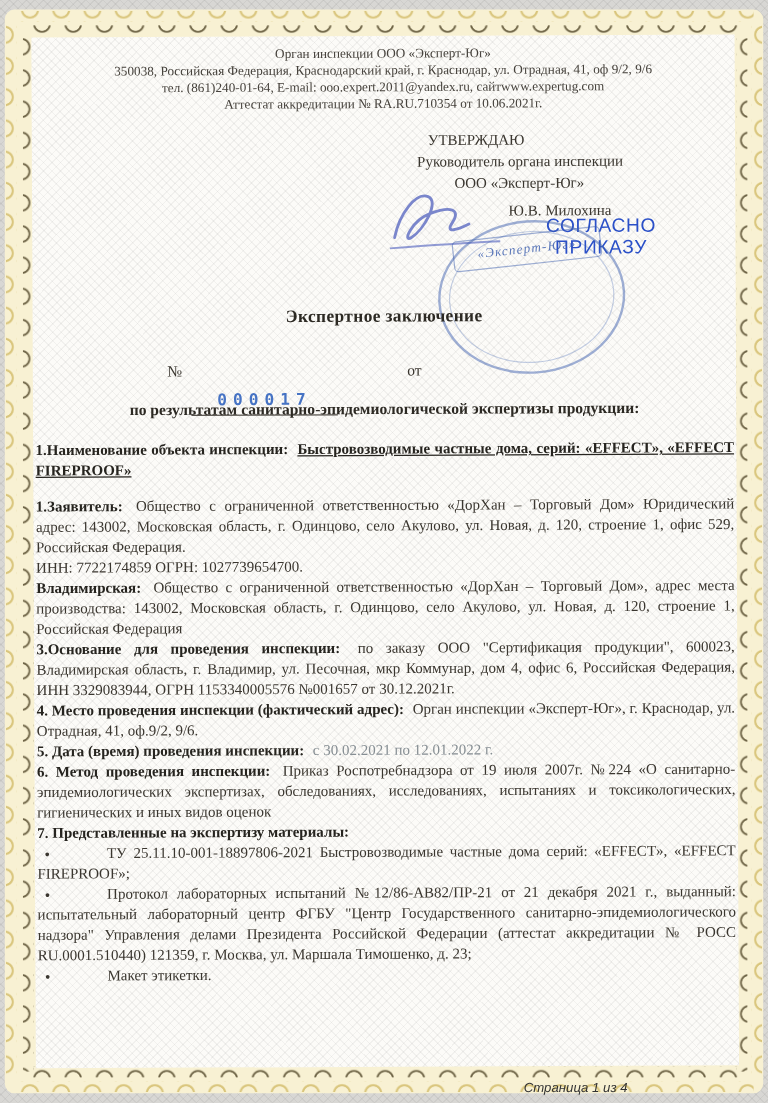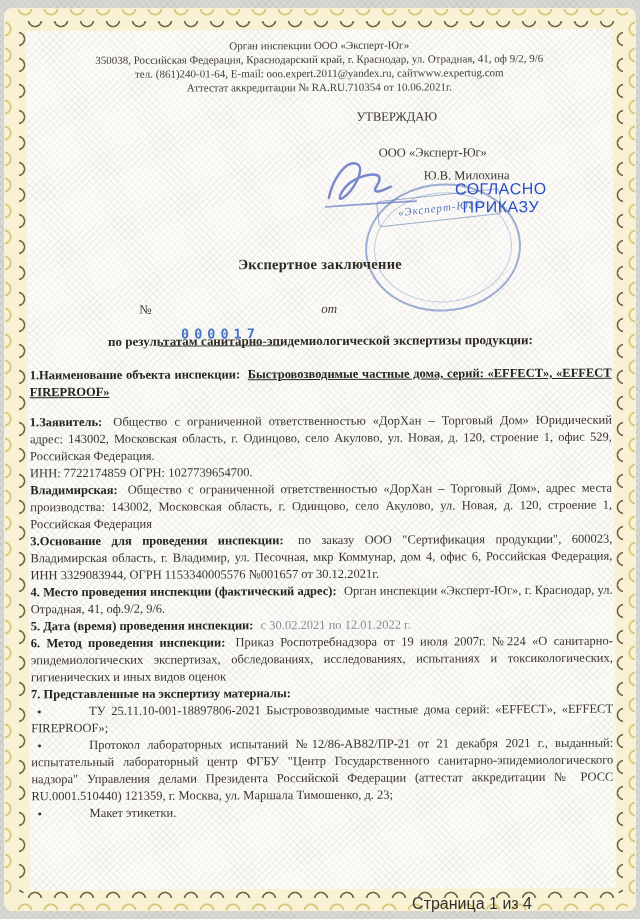--- a/index.html
+++ b/index.html
@@ -71,36 +71,36 @@
   }
 
   .doc-title{position:absolute;top:226px;left:0;right:0;text-align:center;font-weight:bold;font-size:14.5px;color:#2c2923;letter-spacing:.3px;}
 
   .numrow{position:absolute;top:267px;left:0;right:0;height:24px;font-size:13px;color:#3a362f;}
   .num-sign{position:absolute;left:112px;top:4px;}
   .field{position:absolute;border-bottom:1.5px solid #55514b;text-align:center;
     font-family:"DejaVu Sans Mono", monospace;font-weight:bold;color:#4673c4;margin-top:28px;}
   .field.number{left:132px;width:122px;height:20px;font-size:13.5px;letter-spacing:5px;}
   .field.date{left:322px;width:170px;height:20px;font-size:13px;letter-spacing:2.5px;}
-  .ot-sign{position:absolute;left:294px;top:4px;font-style:italic;}
+  .ot-sign{position:absolute;left:312px;top:4px;}
 
   .subtitle{position:absolute;top:303px;left:0;right:0;text-align:center;font-weight:bold;font-size:13px;color:#2c2923;}
 
   .flow{position:absolute;top:336px;left:2px;right:2px;font-size:12.5px;line-height:17px;text-align:justify;color:#3a362f;}
   .flow p{margin:0;}
   .flow p.s1{margin-bottom:13px;font-weight:bold;color:#26241f;}
   .lbl{font-weight:bold;color:#26241f;margin-right:4px;}
   .uval{text-decoration:underline;}
   .faded{color:#868e93;}
   .bullet-row{position:relative;text-indent:58px;}
   .bullet{position:absolute;left:6px;top:0;text-indent:0;font-size:13px;}
 
   .page-footer{
-    position:absolute;right:108px;bottom:6px;
-    font-family:"Liberation Sans", sans-serif;font-size:16px;color:#333;
+    position:absolute;right:117px;bottom:6px;
+    font-family:"Liberation Sans", sans-serif;font-size:11px;color:#333;font-style:italic;
   }
 </style>
 </head>
 <body>
 
 <div class="page">
 
   <div class="cream"></div>
 
   <div class="wave gold h" style="top:9px;left:12px;right:12px;"></div>
@@ -116,20 +116,21 @@
   <div class="content">
 
     <div class="letterhead">
       <div>Орган инспекции ООО «Эксперт-Юг»</div>
       <div>350038, Российская Федерация, Краснодарский край, г. Краснодар, ул. Отрадная, 41, оф 9/2, 9/6</div>
       <div>тел. (861)240-01-64, E-mail: ooo.expert.2011@yandex.ru, сайтwww.expertug.com</div>
       <div>Аттестат аккредитации № RA.RU.710354 от 10.06.2021г.</div>
     </div>
 
     <div class="approval ap1">УТВЕРЖДАЮ</div>
+    <div class="approval ap2">Руководитель органа инспекции</div>
     <div class="approval ap3">ООО «Эксперт-Юг»</div>
 
     <svg class="sig-svg" viewBox="0 0 136 64">
       <path d="M8,44 C12,24 26,6 36,10 C46,14 32,38 22,44 C14,49 22,30 38,24 C54,18 64,20 56,32 C50,41 60,38 70,33" stroke="#6472c4" fill="none" stroke-width="2.4" stroke-linecap="round" opacity="0.85"></path>
       <path d="M4,53 C32,51 62,49 96,47.5" stroke="#6472c4" fill="none" stroke-width="1.6" opacity="0.7"></path>
     </svg>
     <div class="approval signer">Ю.В. Милохина</div>
 
     <div class="stamp-note">
       <div>СОГЛАСНО</div>

